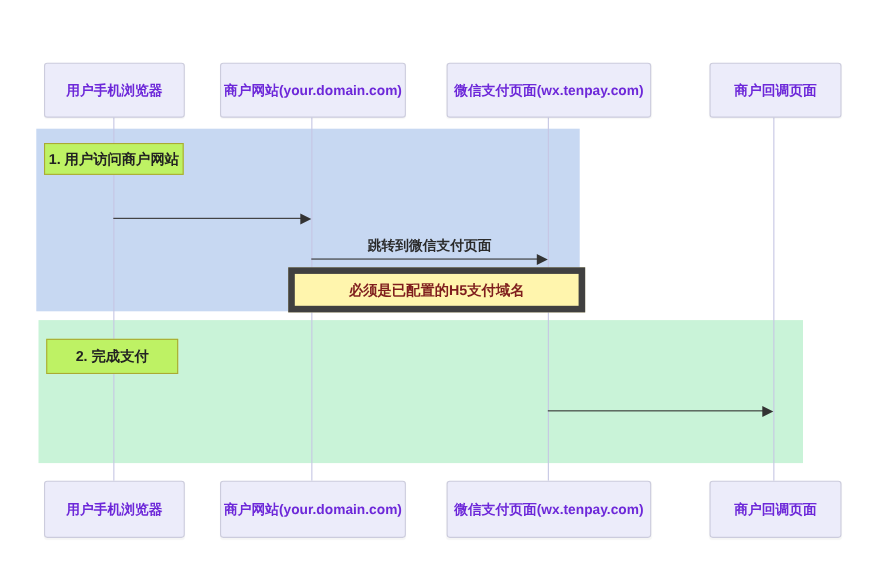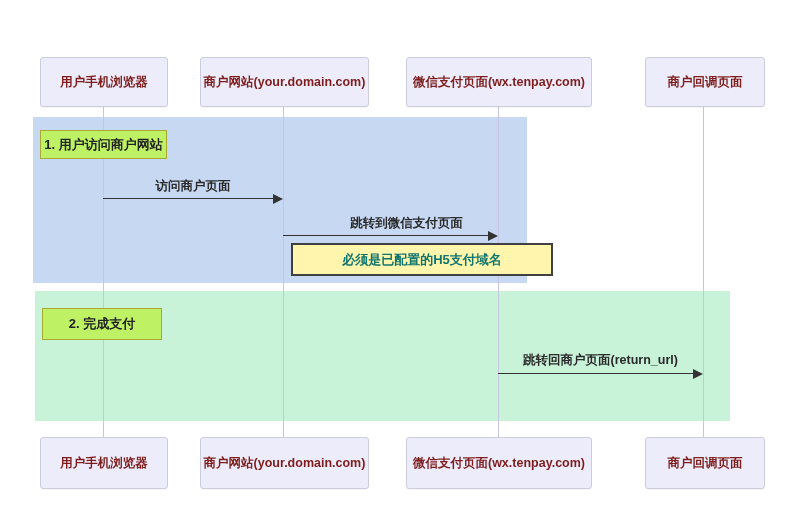--- a/index.html
+++ b/index.html
@@ -5,32 +5,32 @@
   html,body{margin:0;padding:0;background:#ffffff;}
   .diagram{
     position:relative;width:800px;height:528px;background:#ffffff;overflow:hidden;
     font-family:"Liberation Sans","DejaVu Sans",sans-serif;color:#222;
   }
   .phase-band{position:absolute;z-index:1;}
   .lifeline{position:absolute;width:1px;background:#c6c6e4;z-index:2;}
   .actor-box{
     position:absolute;z-index:3;background:#ececfa;border:1px solid #ccccdd;
     border-radius:3px;display:flex;align-items:center;justify-content:center;
-    font-size:12.5px;font-weight:600;color:#7f1d1d;text-align:center;
+    font-size:12.5px;font-weight:600;color:#6d28d9;text-align:center;
     box-shadow:0 1px 1px rgba(0,0,0,0.04);
   }
   .phase-label{
     position:absolute;z-index:4;background:#bef264;border:1px solid #aaaa33;
     display:flex;align-items:center;justify-content:center;
     font-size:13px;font-weight:700;color:#222;
   }
   .note-box{
-    position:absolute;z-index:4;background:#fff5ad;border:2px solid #404040;
+    position:absolute;z-index:4;background:#fff5ad;border:6px solid #404040;
     display:flex;align-items:center;justify-content:center;
-    font-size:13px;font-weight:700;color:#0f766e;margin-left:29px;
+    font-size:13px;font-weight:700;color:#7f1d1d;
   }
   .msg-label{
     position:absolute;z-index:4;font-size:12.5px;font-weight:600;color:#2a2a2a;
     text-align:center;
   }
   .msg-line{position:absolute;z-index:4;height:0;border-top:1.6px solid #333;}
   .arrow-head{
     position:absolute;z-index:5;width:0;height:0;
     border-left:10px solid #333;border-top:5px solid transparent;border-bottom:5px solid transparent;
   }
@@ -74,30 +74,28 @@
     <span>商户回调页面</span>
   </div>
 
   <div class="phase-label" style="left:40px;top:130px;width:125px;height:27px;">
     <span>1. 用户访问商户网站</span>
   </div>
   <div class="phase-label" style="left:42px;top:308px;width:118px;height:30px;text-align:center;">
     <span>2. 完成支付</span>
   </div>
 
-  <div class="msg-label" style="left:103px;top:178px;width:180px;">访问商户页面</div>
   <div class="msg-line" style="left:103px;top:198px;width:172px;"></div>
   <div class="arrow-head" style="left:273px;top:194px;"></div>
 
-  <div class="msg-label" style="left:283px;top:215px;width:215px;padding-left:16px;">跳转到微信支付页面</div>
+  <div class="msg-label" style="left:283px;top:215px;width:215px;">跳转到微信支付页面</div>
   <div class="msg-line" style="left:283px;top:235px;width:207px;"></div>
   <div class="arrow-head" style="left:488px;top:231px;"></div>
 
   <div class="note-box" style="left:262px;top:243px;width:258px;height:29px;">
     <span>必须是已配置的H5支付域名</span>
   </div>
 
-  <div class="msg-label" style="left:498px;top:352px;width:205px;">跳转回商户页面(return_url)</div>
   <div class="msg-line" style="left:498px;top:373px;width:197px;"></div>
   <div class="arrow-head" style="left:693px;top:369px;"></div>
 
 
 </div>
 
 </body></html>

